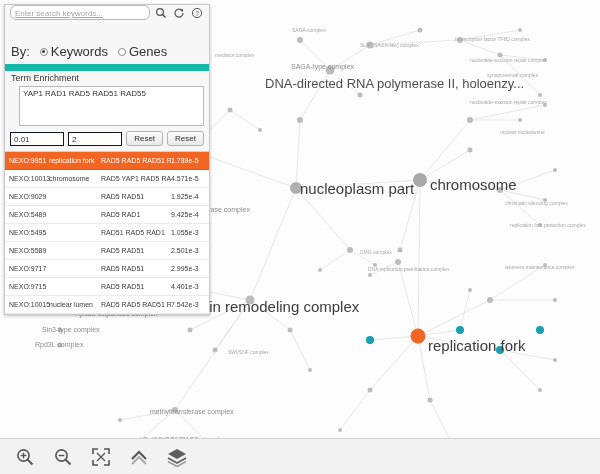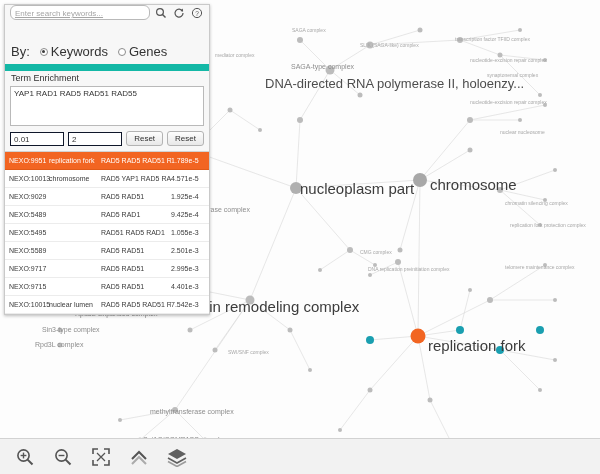--- a/index.html
+++ b/index.html
@@ -117,21 +117,21 @@
     background: #3b3b3b;
   }
 
   .section-title {
     padding: 2px 6px 3px 6px;
     font-size: 9px;
     color: #333;
     border-top: 7px solid #14b8a6;
   }
   .term-area {
-    margin: 0 5px 5px 5px;
+    margin: 0 5px 5px 14px;
     height: 40px;
     background: #fff;
     border: 1px solid #b9b9b9;
     font-size: 8px;
     color: #333;
     padding: 2px 3px;
     box-sizing: border-box;
     overflow: hidden;
   }
   .params-row {

